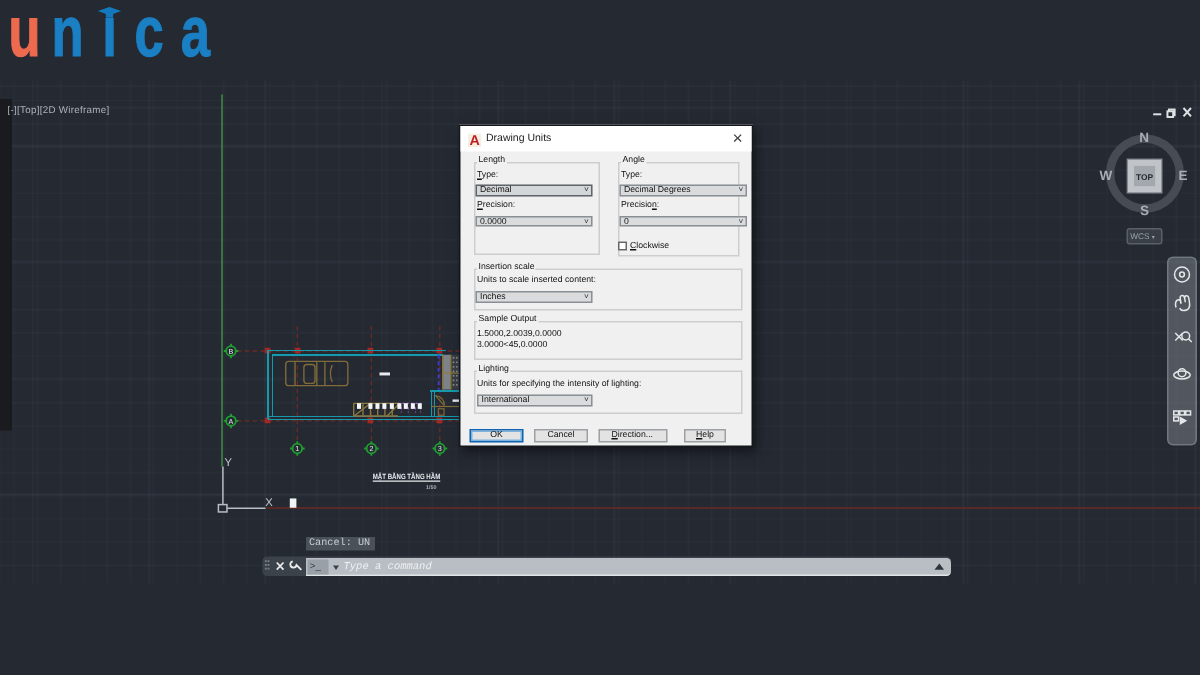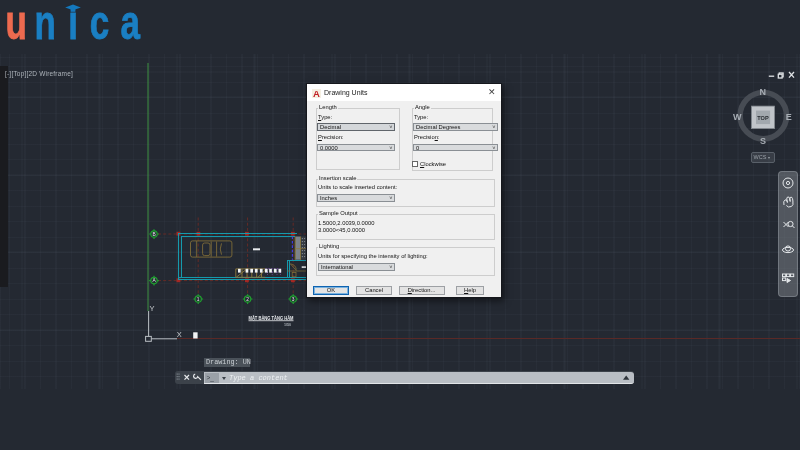--- a/index.html
+++ b/index.html
@@ -259,26 +259,26 @@
     <div class="glab" style="left:11px;top:160px">Lighting</div>
     <div class="lab" style="left:11px;top:168.5px">Units for specifying the intensity of lighting:</div>
     <div class="cmb" style="left:11px;top:178.5px;width:77px;height:8px">International<span class="ar">˅</span></div>
 
     <div class="btn" style="left:6px;top:201.5px;width:36px;height:9px;border:1px solid #0f63b0;box-shadow:inset 0 0 0 1px #7ab3e0">OK</div>
     <div class="btn" style="left:49px;top:201.5px;width:36px;height:9px">Cancel</div>
     <div class="btn" style="left:91.5px;top:201.5px;width:46px;height:9px"><u>D</u>irection...</div>
     <div class="btn" style="left:149px;top:201.5px;width:28px;height:9px"><u>H</u>elp</div>
   </div>
 
-  <div class="abs" id="cmdhist">Drawing: UN</div>
+  <div class="abs" id="cmdhist">Cancel: UN</div>
   <div class="abs" id="cmdbar"></div>
   <div class="abs" id="cmdfield"></div>
   <div class="abs" id="prompt">&gt;_</div>
   <div class="abs" id="pdrop"></div>
-  <div class="abs" id="cmdtype">Type a content</div>
+  <div class="abs" id="cmdtype">Type a command</div>
   <svg class="abs" style="left:174.5px;top:371px" width="30" height="13" viewBox="0 0 30 13">
     <g fill="#7b828a">
       <rect x="1.6" y="2.5" width="1.2" height="1.2"></rect>
         <rect x="3.4" y="2.5" width="1.2" height="1.2"></rect>
       <rect x="1.6" y="5" width="1.2" height="1.2"></rect>
         <rect x="3.4" y="5" width="1.2" height="1.2"></rect>
       <rect x="1.6" y="7.5" width="1.2" height="1.2"></rect>
         <rect x="3.4" y="7.5" width="1.2" height="1.2"></rect>
     </g>
     <g stroke="#e8eaec" stroke-width="1.2" fill="none">

